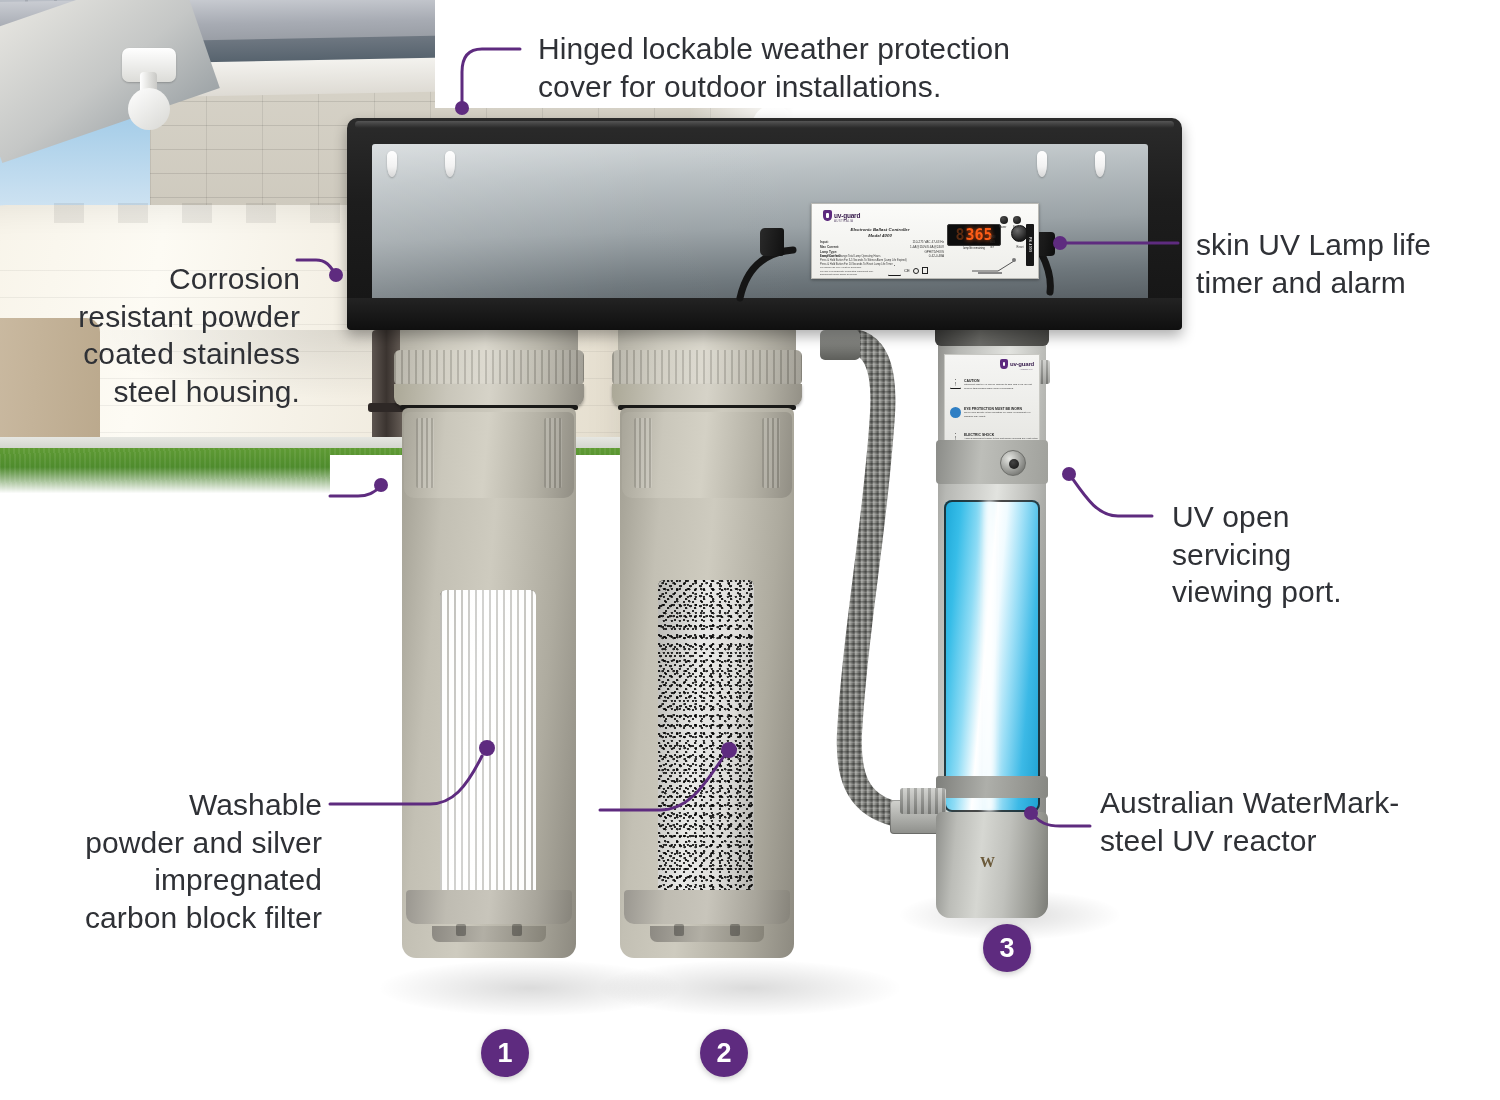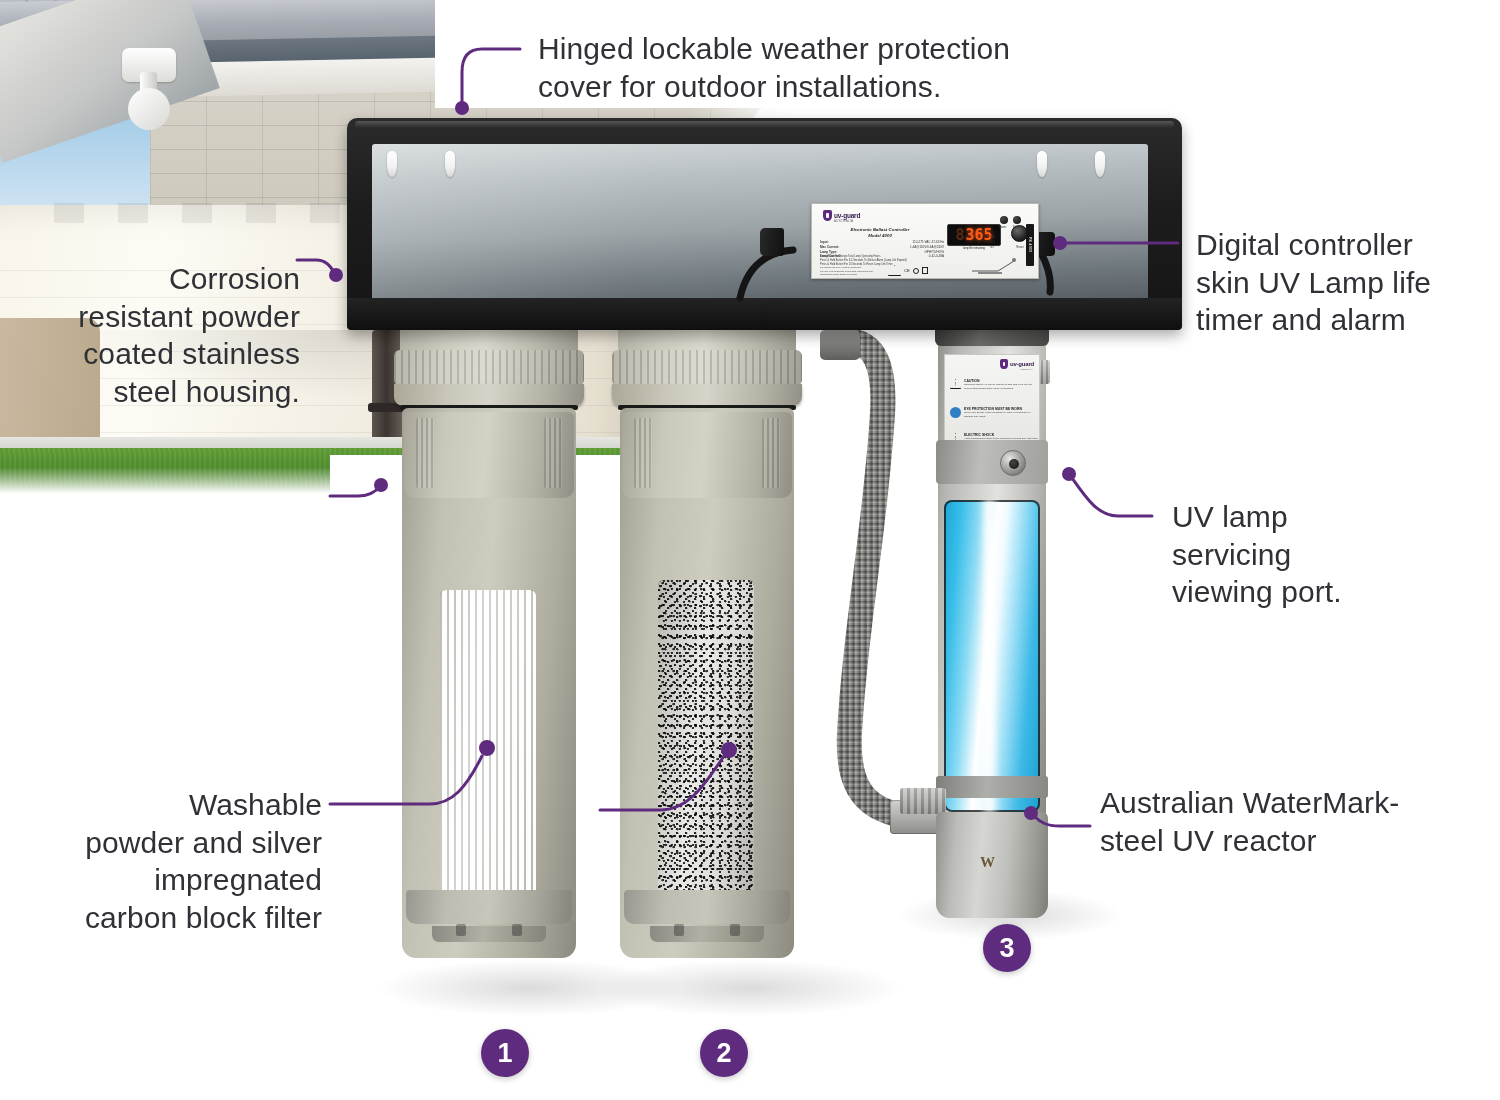--- a/index.html
+++ b/index.html
@@ -796,27 +796,26 @@
 
 
   <div class="callout right" style="left:0px;top:786px;width:322px;">
     <div>Washable</div>
     <div>powder and silver</div>
     <div>impregnated</div>
     <div>carbon block filter</div>
   </div>
 
   <div class="callout left" style="left:1196px;top:226px;width:300px;">
-    <div>Digital controller</div>
     <div>skin UV Lamp life</div>
     <div>timer and alarm</div>
   </div>
 
   <div class="callout left" style="left:1172px;top:498px;width:270px;">
-    <div>UV lamp</div>
+    <div>UV open</div>
     <div>servicing</div>
     <div>viewing port.</div>
   </div>
 
   <div class="callout left" style="left:1100px;top:784px;width:400px;">
     <div>Australian WaterMark-</div>
     <div>steel UV reactor</div>
   </div>
 
   <div class="badge" style="left:481px;top:1029px;">1</div>

